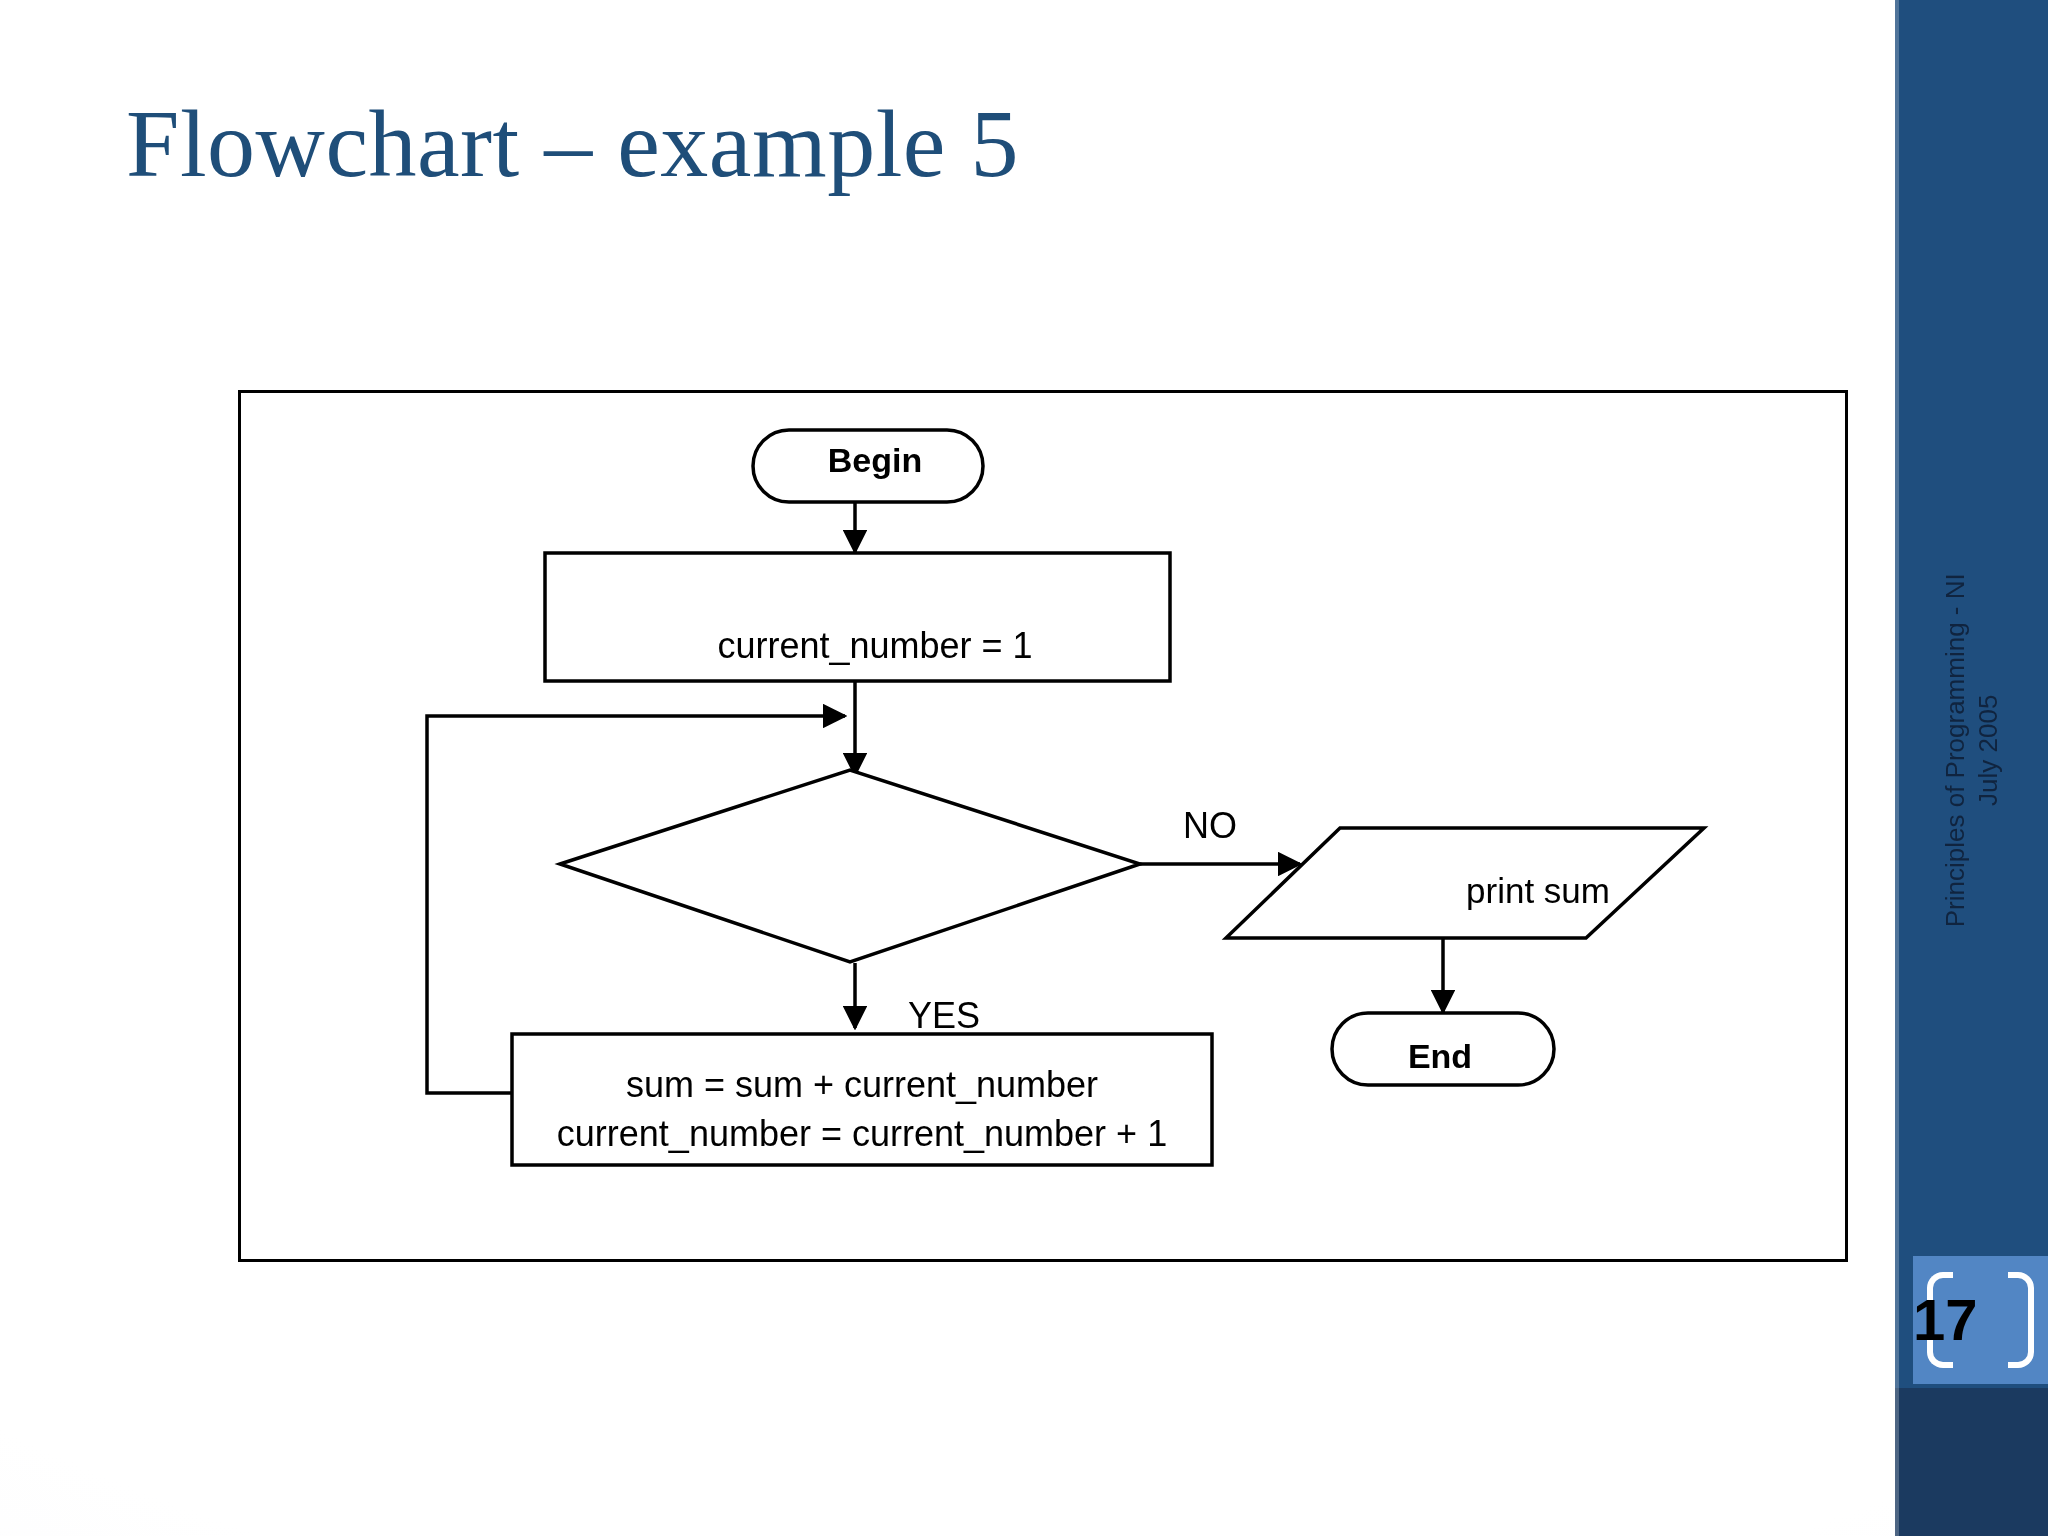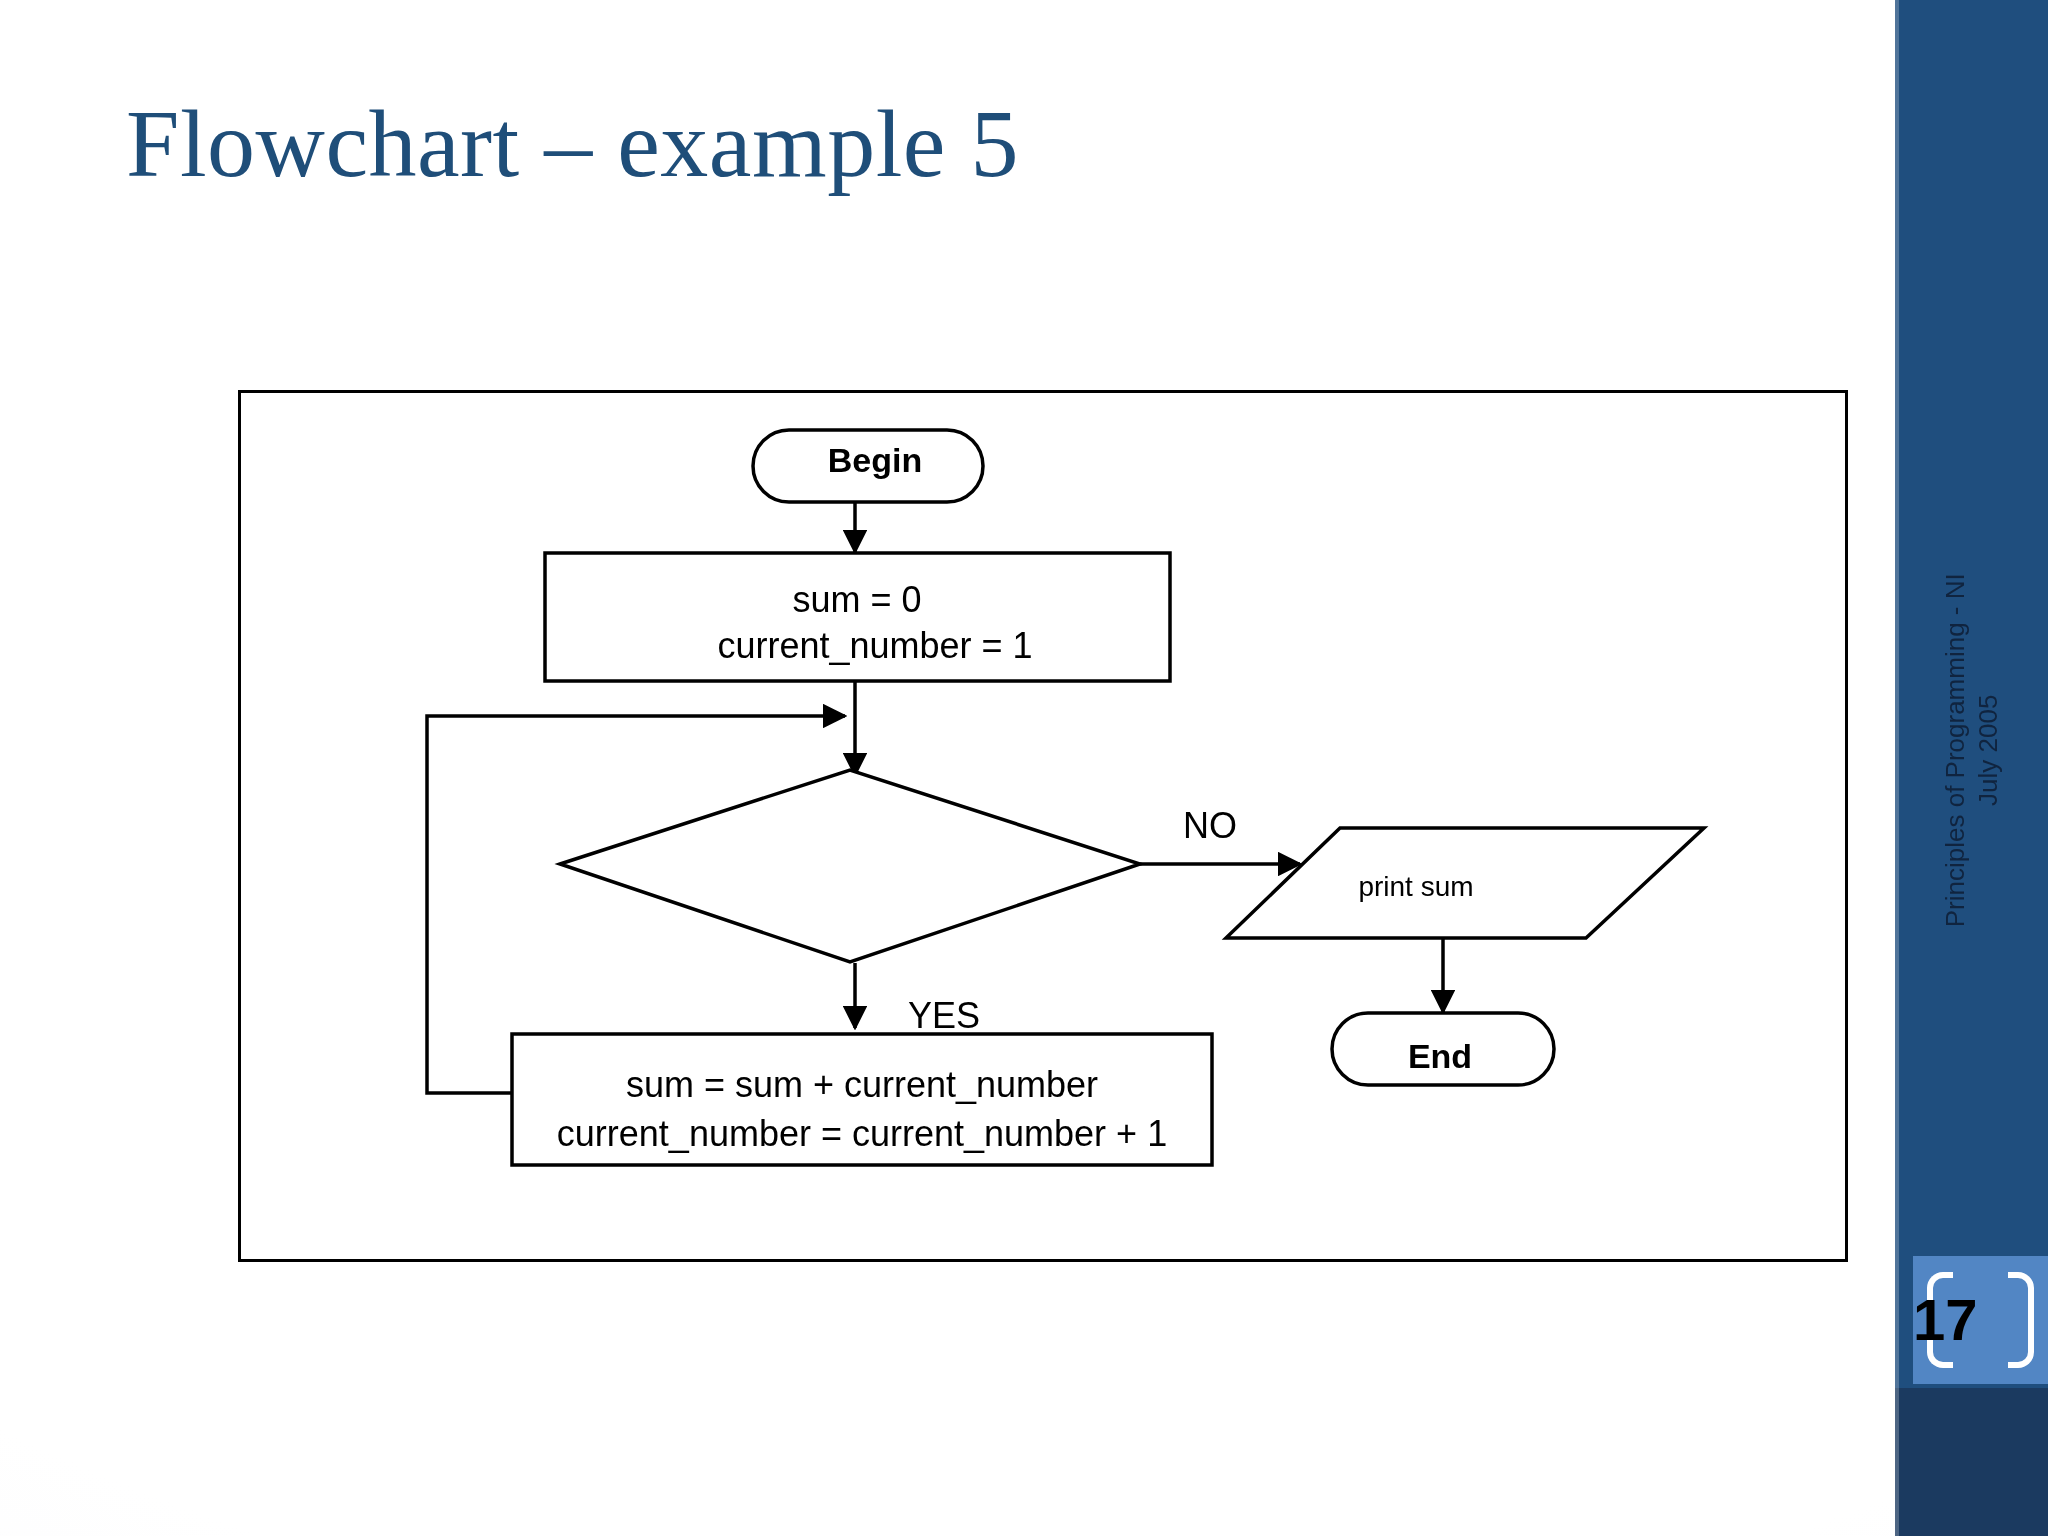--- a/index.html
+++ b/index.html
@@ -169,22 +169,22 @@
   }
   #init-line2 {
     left: 545px; top: 624px; width: 660px;
     font-size: 36px;
   }
   #decision-label {
     left: 600px; top: 845px; width: 500px;
     font-size: 36px;
   }
   #print-label {
-    left: 1256px; top: 870px; width: 320px;
-    font-size: 28px;
+    left: 1378px; top: 870px; width: 320px;
+    font-size: 35px;
   }
   #end-label {
     left: 1330px; top: 1036px; width: 220px;
     font-size: 34px;
     text-align: center;
   }
   #loop-line1 {
     left: 512px; top: 1063px; width: 700px;
     font-size: 36px;
   }
@@ -245,21 +245,20 @@
       <polygon points="1340,828 1704,828 1586,938 1226,938"></polygon>
 
       <rect x="1332" y="1013" width="222" height="72" rx="36" ry="36"></rect>
 
       <rect x="512" y="1034" width="700" height="131"></rect>
     </g>
   </svg>
 
   <div class="node-label bold" id="begin-label">Begin</div>
 
-  <div class="node-label" id="init-line1">sum = 0</div>
   <div class="node-label" id="init-line2">current_number = 1</div>
 
 
   <div class="node-label" id="print-label">print sum</div>
 
   <div class="node-label bold" id="end-label">End</div>
 
   <div class="node-label" id="loop-line1">sum = sum + current_number</div>
   <div class="node-label" id="loop-line2">current_number = current_number + 1</div>
 

